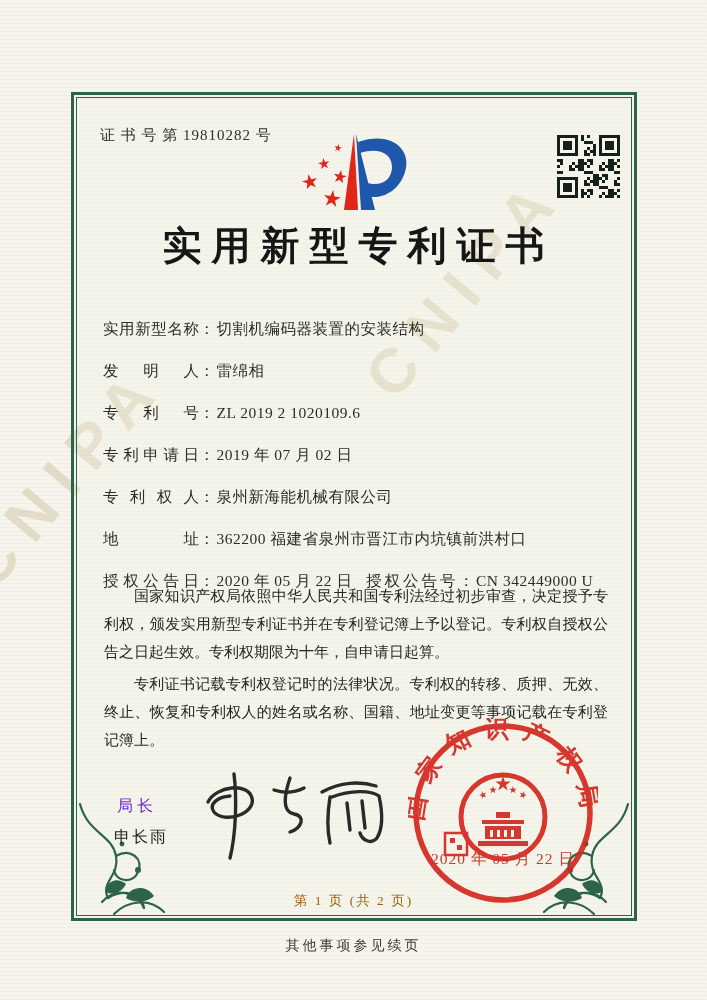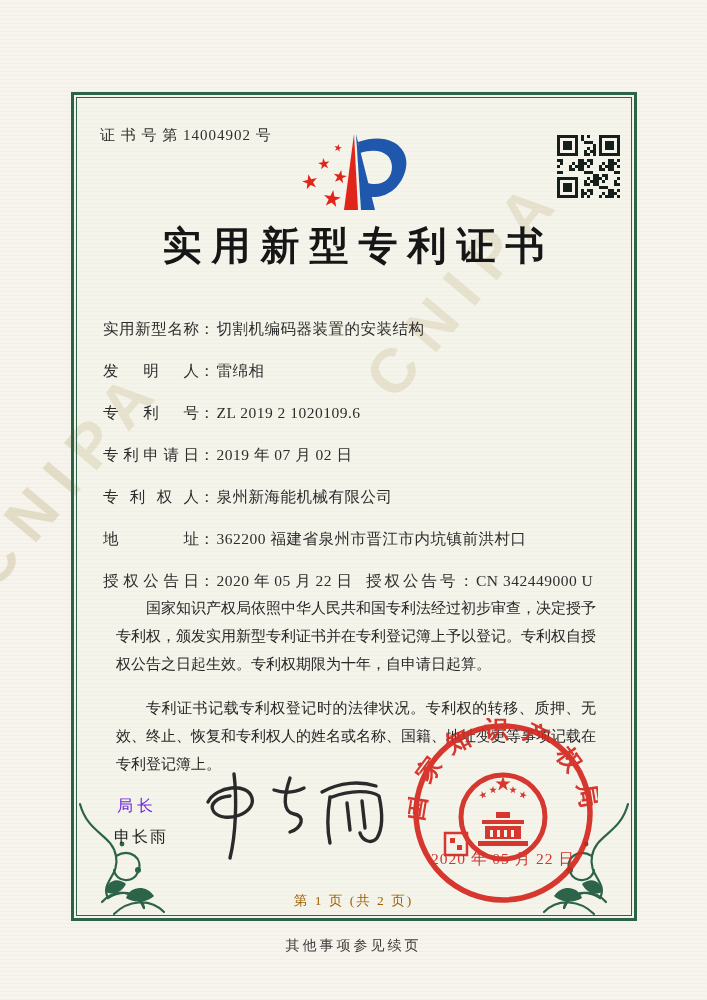--- a/index.html
+++ b/index.html
@@ -26,21 +26,21 @@
   #fields{left:103px;top:299px;width:510px;color:#2c2c2c;}
   .frow{position:relative;height:22px;margin-bottom:20px;font-size:15.5px;white-space:nowrap;margin-top:20px;}
   .flabel{display:inline-block;width:96px;text-align:justify;text-align-last:justify;
           vertical-align:top;}
   .fcolon{display:inline-block;margin-right:2px;}
   .fvalue{letter-spacing:0.5px;}
   .fgroup2{position:absolute;left:263px;top:0;}
   .fgroup2 .flabel{width:auto;text-align:center;text-align-last:left;letter-spacing:3px;}
   #paras{left:100px;top:578px;width:512px;font-size:15px;line-height:28px;
          color:#262626;text-align:justify;}
-  #paras p{margin:16px;text-indent:2em;}
+  #paras p{margin:4px;text-indent:2em;}
   #sig-role{left:117px;top:796px;font-size:16px;letter-spacing:4px;color:#6d28d9;}
   #sig-name{left:114px;top:827px;font-size:16px;letter-spacing:2px;color:#222;}
   #footer-page{left:0;top:892px;width:707px;text-align:center;font-size:13.5px;
                letter-spacing:2px;color:#a16207;}
   #footer-note{left:0;top:937px;width:707px;text-align:center;font-size:14px;
                letter-spacing:3px;color:#3a3a3a;z-index:5;}
   svg{display:block;}
   #seal-box{left:408px;top:718px;z-index:6;opacity:0.92;}
   #logo-box{left:292px;top:122px;}
   #qr-box{left:557px;top:135px;}
@@ -83,21 +83,21 @@
       <path d="M20,112 c14,-14 36,-12 50,2"></path>
     </g>
     <g fill="#2d6349">
       <circle cx="46" cy="70" r="3"></circle>
       <circle cx="62" cy="44" r="2.4"></circle>
       <path d="M30,96 c8,-12 24,-10 28,2 c-10,6 -22,4 -28,-2 z"></path>
       <path d="M58,84 c10,-8 20,-2 20,8 c-8,4 -16,0 -20,-8 z"></path>
     </g>
   </svg>
 
-  <div id="cert-no" class="abs">证 书 号 第 14004902 号</div>
+  <div id="cert-no" class="abs">证 书 号 第 19810282 号</div>
 
   <svg id="logo-box" class="abs" width="130" height="102" viewBox="0 0 130 102">
     <defs>
       <path id="st" d="M0,-1 L0.2245,-0.309 0.951,-0.309 0.363,0.118 0.588,0.809 0,0.382 -0.588,0.809 -0.363,0.118 -0.951,-0.309 -0.2245,-0.309 Z"></path>
     </defs>
 
     <path d="M66,20 C102,8 120,30 113,50 C106,72 86,79 70,73 L72,60 C89,66 100,58 100,45 C100,31 86,25 68,31 Z" fill="#1e57ac"></path>
 
     <polygon points="62,12 52,88 66,88" fill="#e0251a"></polygon>
     <polygon points="64,12 69,88 83,88" fill="#1e57ac"></polygon>

